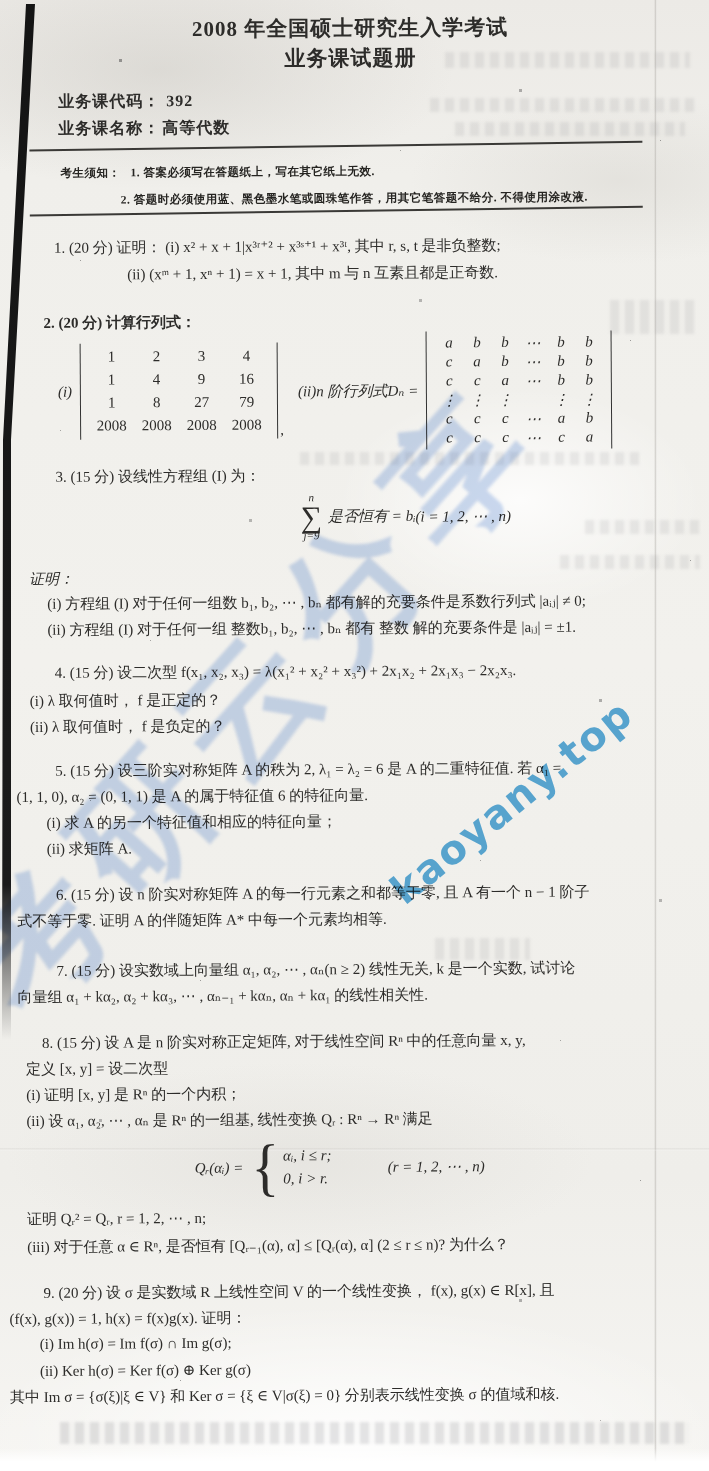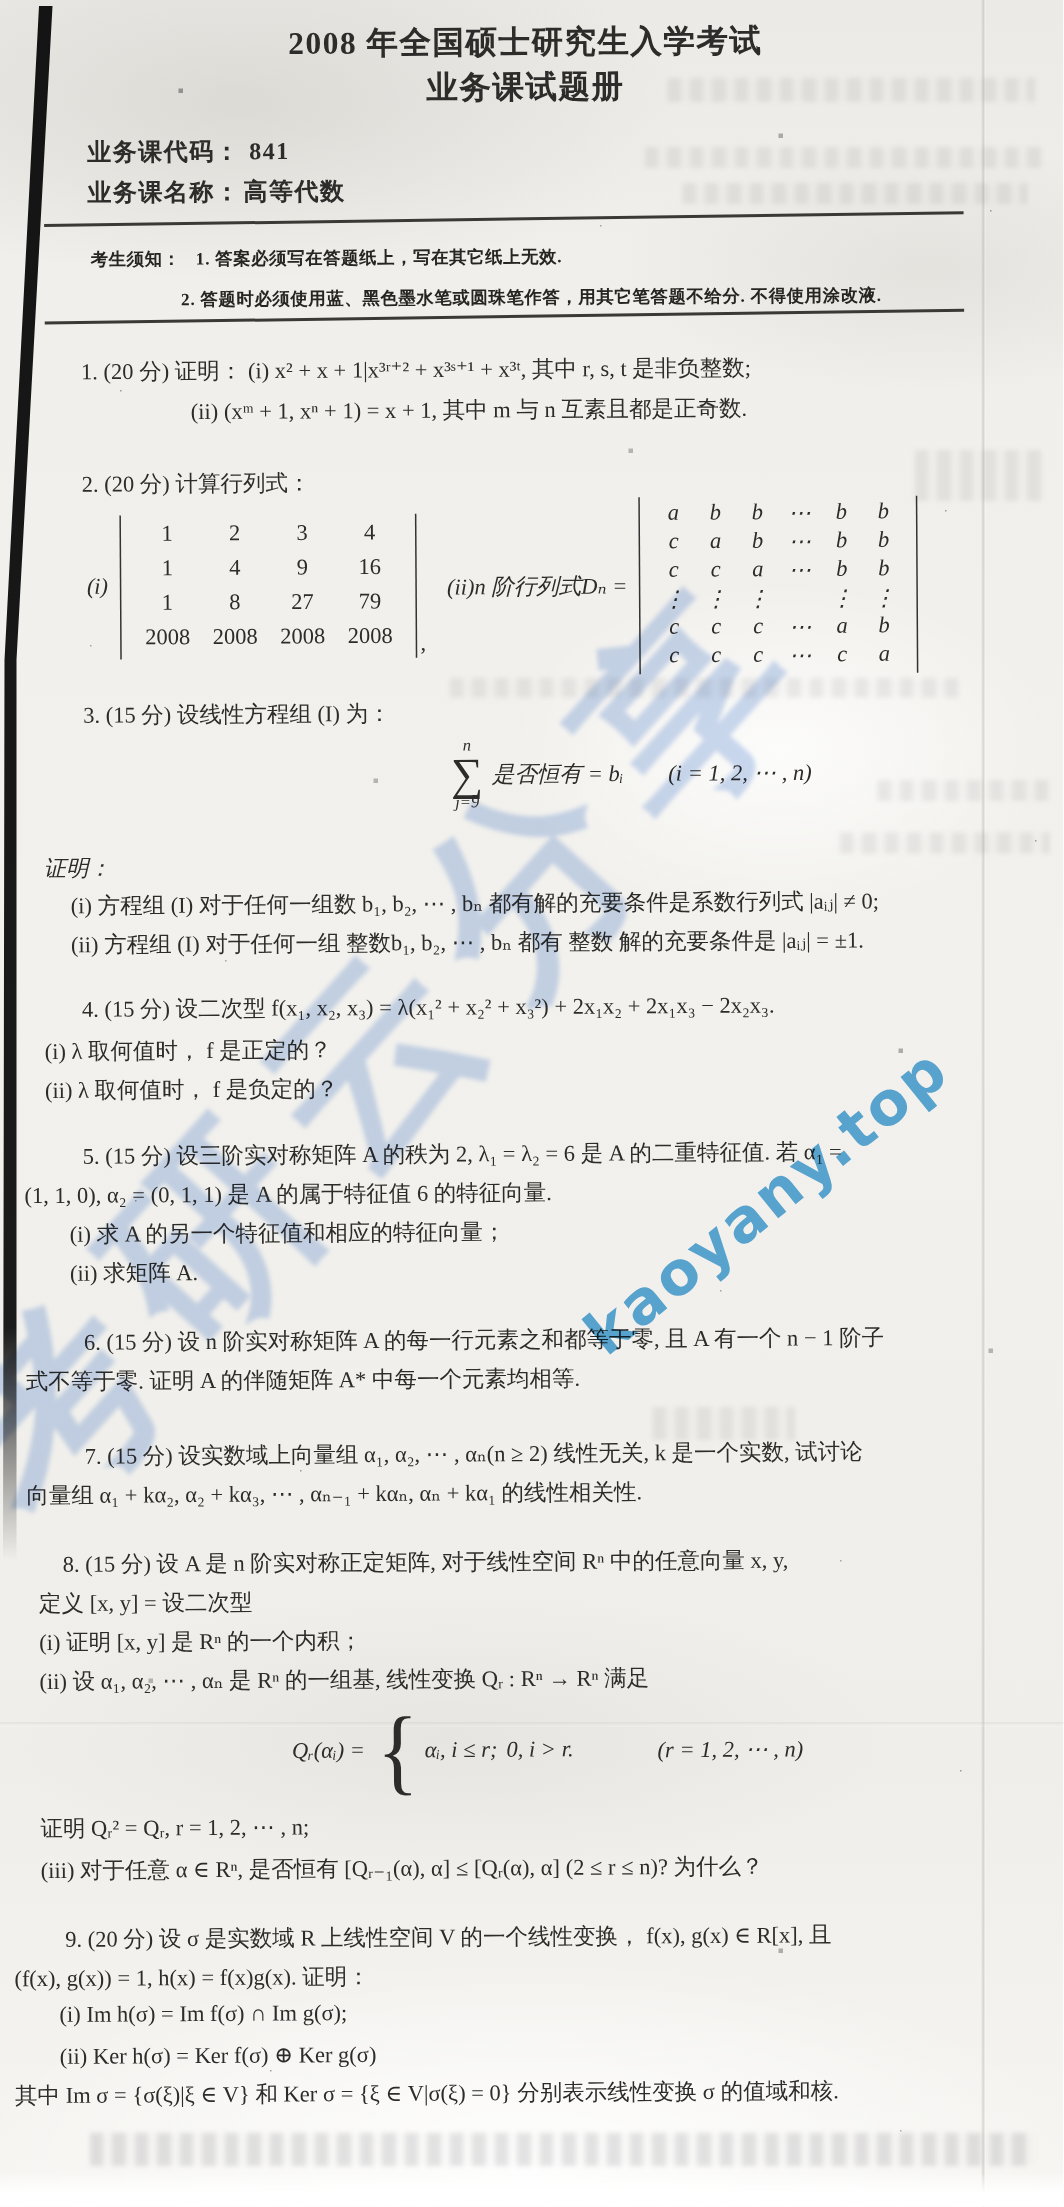--- a/index.html
+++ b/index.html
@@ -65,25 +65,25 @@
   #det1 .mcell{width:45px;text-align:center;}
   #det2 .mrow{height:19px;font-style:italic;}
   #det2 .mcell{width:28px;text-align:center;}
   .detlabel{margin-right:8px;font-style:italic;}
   
   .sum-wrap{position:absolute;display:flex;align-items:center;}
   .sigma-col{display:inline-flex;flex-direction:column;align-items:center;line-height:1;margin-right:6px;}
   .sigma-col .bound{font-size:11px;font-style:italic;}
   .sigma-col .sigma{font-size:30px;line-height:.9;}
   .math{font-style:italic;}
-  .sum-range{margin-left:30px;}
+  .sum-range{}
   
   .cases{position:absolute;display:flex;align-items:center;}
   .brace{font-size:58px;font-weight:300;line-height:1;margin:0 4px 0 8px;transform:scaleY(1.1);}
-  .cases-rows{display:flex;flex-direction:row;gap:6px;}
+  .cases-rows{display:flex;flex-direction:column;gap:6px;}
   .cases-range{margin-left:56px;}
   
   .bleed{
     position:absolute;filter:blur(1.6px);opacity:.55;
     background:repeating-linear-gradient(90deg, rgba(125,125,130,0.38) 0 9px, rgba(125,125,130,0.05) 9px 15px);
   }
   .bleed.light{opacity:.35;}
   
   .wm-site{
     position:absolute;left:396px;top:872px;
@@ -131,32 +131,32 @@
 <div class="bleed light" style="left:585px;top:520px;width:115px;height:14px;"></div>
 <div class="bleed light" style="left:560px;top:555px;width:140px;height:14px;"></div>
 <div class="bleed light" style="left:435px;top:938px;width:95px;height:22px;"></div>
 <div class="bleed" style="left:60px;top:1422px;width:630px;height:22px;"></div>
 
 <div class="content">
 
   <div class="line title" style="top:14px;left:0;">2008 年全国硕士研究生入学考试</div>
   <div class="line title" style="top:44px;left:0;">业务课试题册</div>
 
-  <div class="line meta" style="top:90px;left:62px;"><span>业务课代码：</span><span style="margin-left:6px;">841</span></div>
+  <div class="line meta" style="top:90px;left:62px;"><span>业务课代码：</span><span style="margin-left:6px;">392</span></div>
   <div class="line meta" style="top:117px;left:62px;"><span>业务课名称：</span><span style="margin-left:2px;">高等代数</span></div>
 
   <div class="rule" style="top:145px;left:33px;width:613px;"></div>
   <div class="line notice" style="top:164px;left:64px;"><span>考生须知：</span><span style="margin-left:10px;">1. 答案必须写在答题纸上，写在其它纸上无效.</span></div>
   <div class="line notice" style="top:191px;left:124px;">2. 答题时必须使用蓝、黑色墨水笔或圆珠笔作答，用其它笔答题不给分. 不得使用涂改液.</div>
   <div class="rule" style="top:210px;left:33px;width:613px;"></div>
 
   <div class="line q" style="top:237px;left:57px;">1. (20 分) 证明：   (i) x² + x + 1|x³ʳ⁺² + x³ˢ⁺¹ + x³ᵗ, 其中 r, s, t 是非负整数;</div>
   <div class="line q" style="top:264px;left:130px;">(ii) (xᵐ + 1, xⁿ + 1) = x + 1, 其中 m 与 n 互素且都是正奇数.</div>
 
-  <div class="line q" style="top:312px;left:57px;">2. (20 分) 计算行列式：</div>
+  <div class="line q" style="top:312px;left:46px;font-weight:bold;">2. (20 分) 计算行列式：</div>
 
   <div class="det" style="top:342px;left:60px;">
     <span class="detlabel math">(i)</span>
     <div class="bars" id="det1">
         <div class="mrow">
           <span class="mcell">1</span>
           <span class="mcell">2</span>
           <span class="mcell">3</span>
           <span class="mcell">4</span>
         </div>

